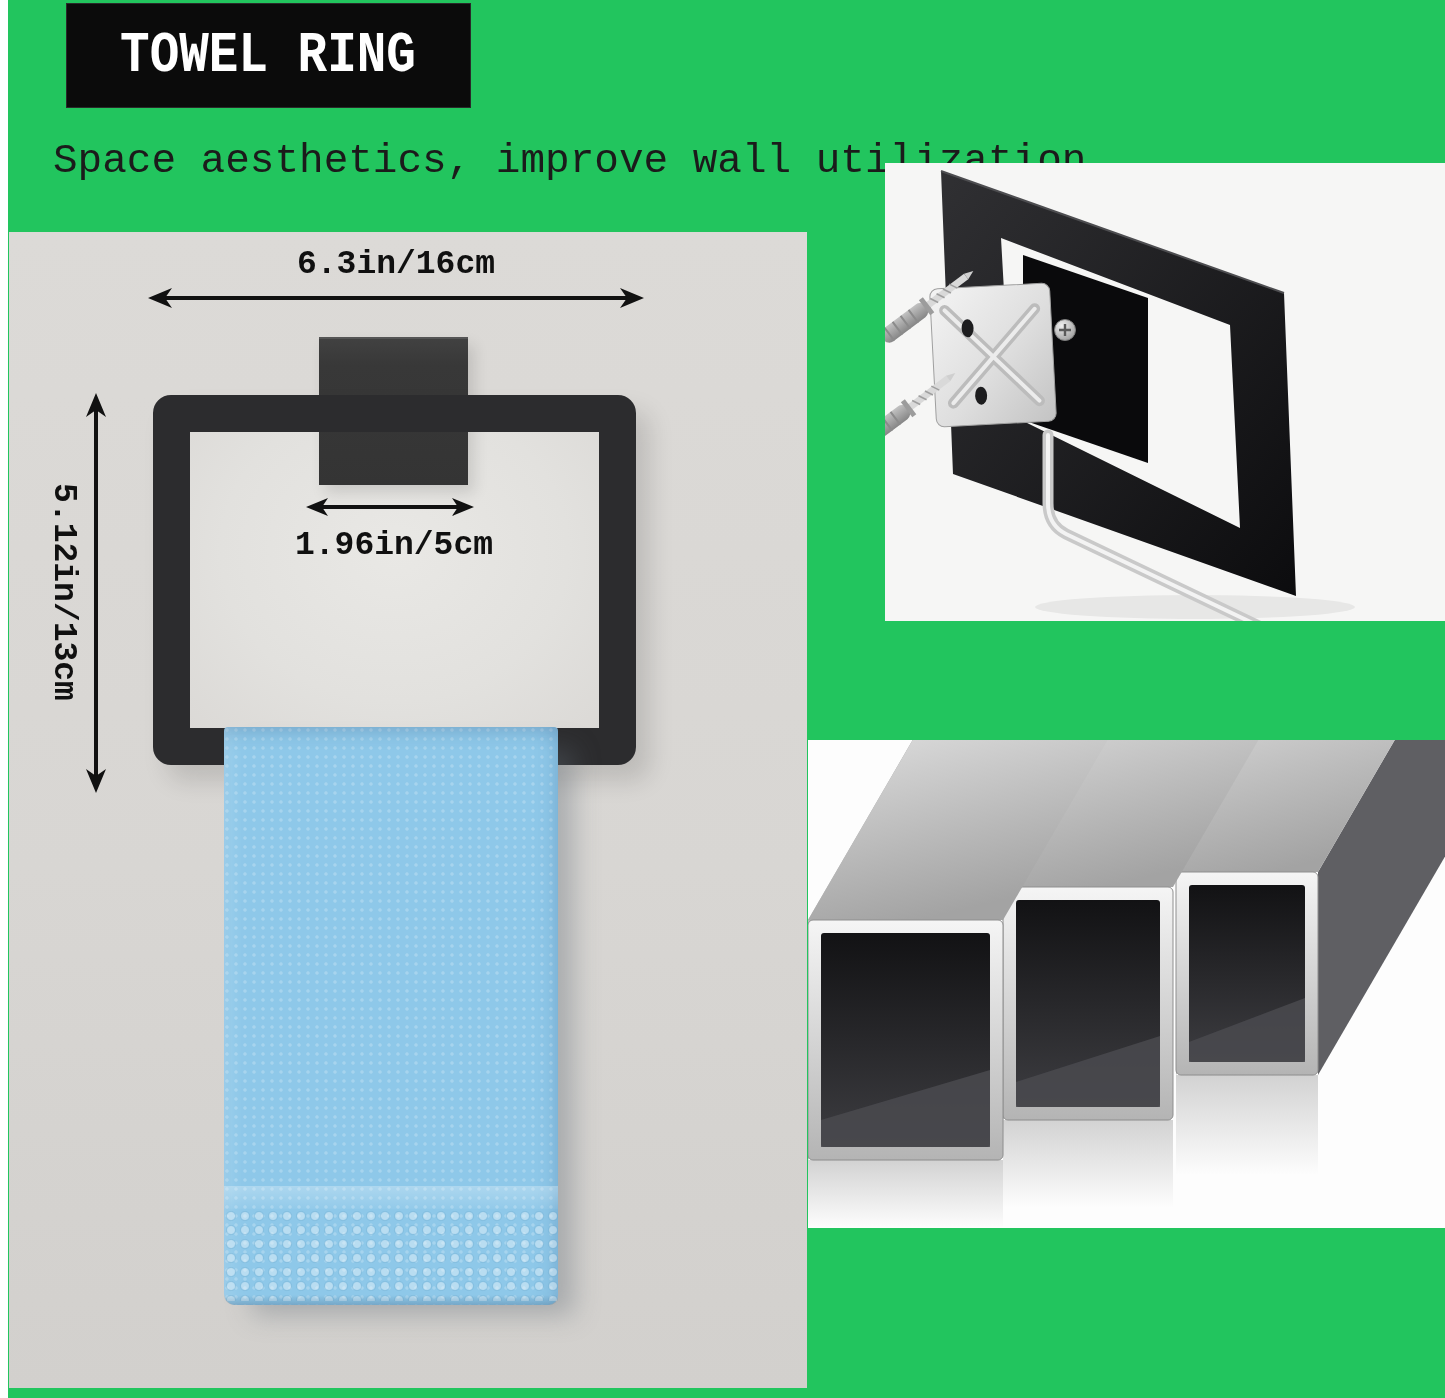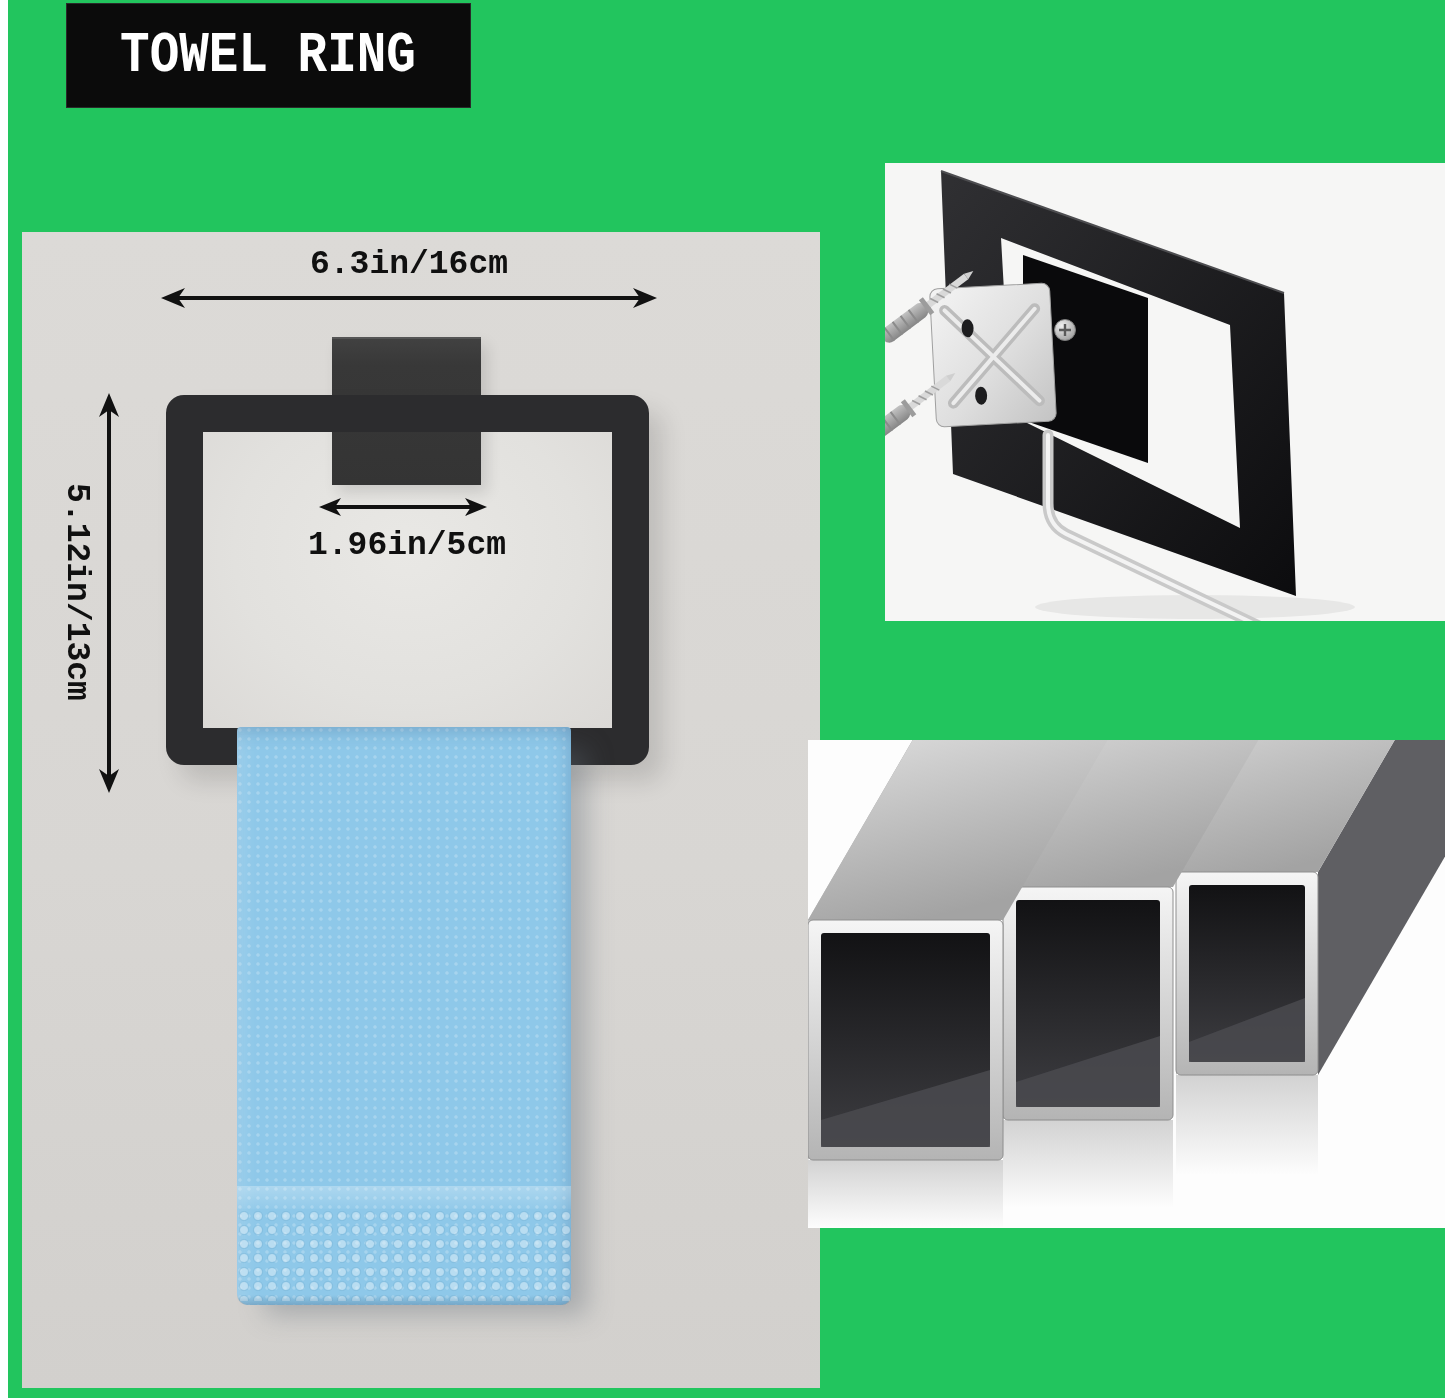--- a/index.html
+++ b/index.html
@@ -14,21 +14,21 @@
   }
   .title-box span{
     color:#ffffff;font-size:58px;font-weight:700;letter-spacing:0;white-space:nowrap;
     transform:scaleX(.85);
   }
   .subtitle{
     position:absolute;left:45px;top:138px;font-size:41px;color:#1b1b1b;white-space:nowrap;
   }
   
   .panel{
-    position:absolute;left:14px;top:232px;width:798px;height:1156px;
+    position:absolute;left:1px;top:232px;width:798px;height:1156px;
     background:linear-gradient(180deg,#dcdad7 0%,#d8d6d3 55%,#d2d0cd 100%);
   }
   .ring-inner-bg{
     position:absolute;left:181px;top:200px;width:409px;height:296px;z-index:1;
     background:radial-gradient(ellipse at 50% 40%,#e9e8e5 0%,#e2e1de 60%,#dbd9d6 100%);
   }
   .wall-plate{
     position:absolute;left:310px;top:105px;width:149px;height:146px;z-index:2;
     background:linear-gradient(180deg,#414141 0%,#383838 18%,#343434 100%);
     border-top:2px solid #555;box-shadow:6px 8px 14px rgba(0,0,0,.12);
@@ -76,20 +76,21 @@
   .caption-2{left:877px;top:1256px;}
 </style>
 </head>
 <body>
 
 <div id="canvas">
 
   <div class="title-box">
     <span>TOWEL RING</span>
   </div>
+  <div class="subtitle">Space aesthetics, improve wall utilization</div>
 
   <div class="panel">
 
     <div class="dim-label" style="left:139px;top:14px;width:496px;">6.3in/16cm</div>
 
     <svg class="dim-arrow" style="left:139px;top:53px;" width="496" height="26">
       <line x1="16" y1="13" x2="480" y2="13"></line>
       <polygon points="0,13 24,3 17,13 24,23"></polygon>
       <polygon points="496,13 472,3 479,13 472,23"></polygon>
     </svg>

